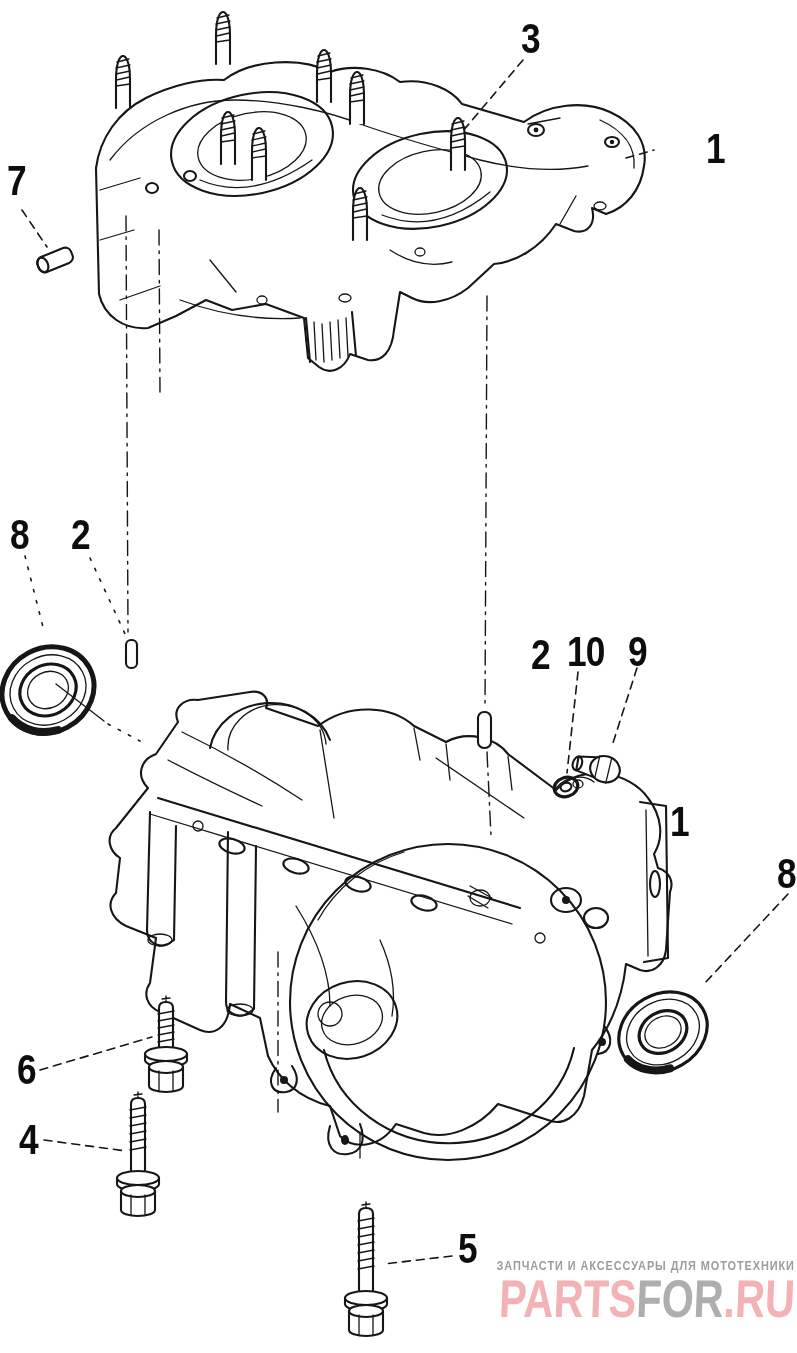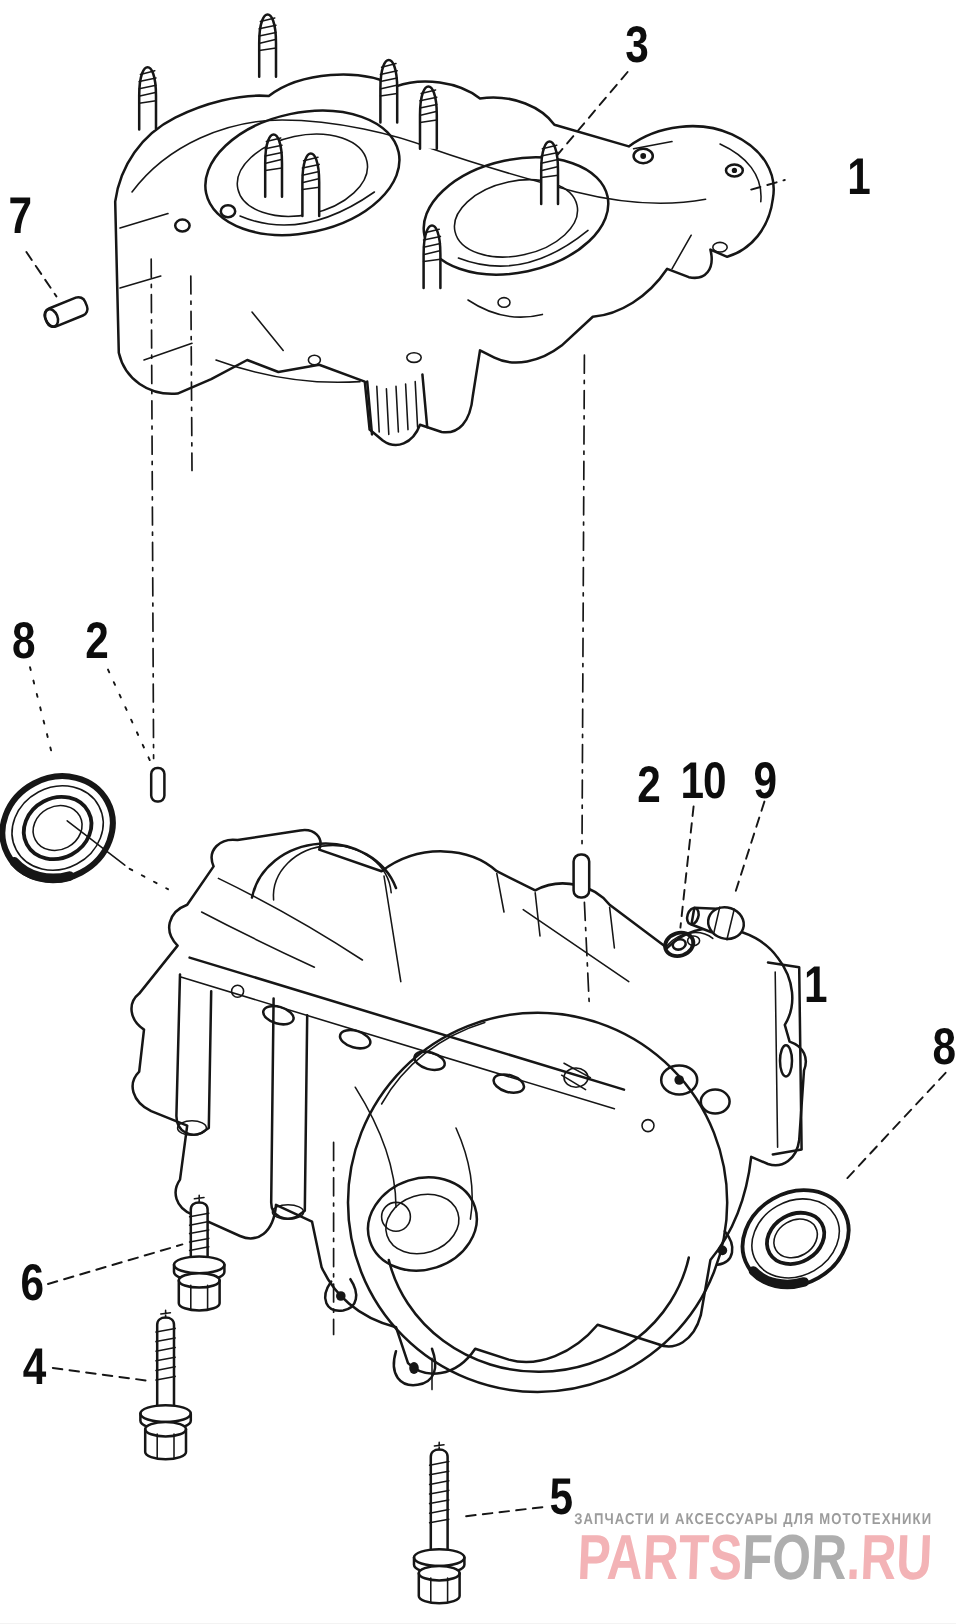--- a/index.html
+++ b/index.html
@@ -7,21 +7,21 @@
     position:relative;width:797px;height:1353px;background:#ffffff;
     overflow:hidden;border-bottom:1px solid #e2e2e2;
     font-family:"Liberation Sans", sans-serif;
   }
   .art{position:absolute;left:0;top:0;}
   .callout{
     position:absolute;color:#0d0d0d;font-weight:bold;font-size:43px;
     line-height:36px;transform:scaleX(.82);transform-origin:left top;
     letter-spacing:-1px;white-space:nowrap;
   }
-  .watermark{position:absolute;right:20px;top:1258px;text-align:right;}
+  .watermark{position:absolute;right:2px;top:1258px;text-align:right;}
   .wm-tagline{
     color:#9c9c9c;font-weight:bold;font-size:13px;letter-spacing:1.1px;
     white-space:nowrap;transform:scaleX(.84);transform-origin:right center;
   }
   .wm-brand{
     margin-top:1px;font-weight:bold;font-size:53px;line-height:50px;
     white-space:nowrap;transform:scaleX(.78) skewX(-3deg);
     transform-origin:right center;letter-spacing:0px;
   }
   .wm-pink{color:#f3b3b6;}

